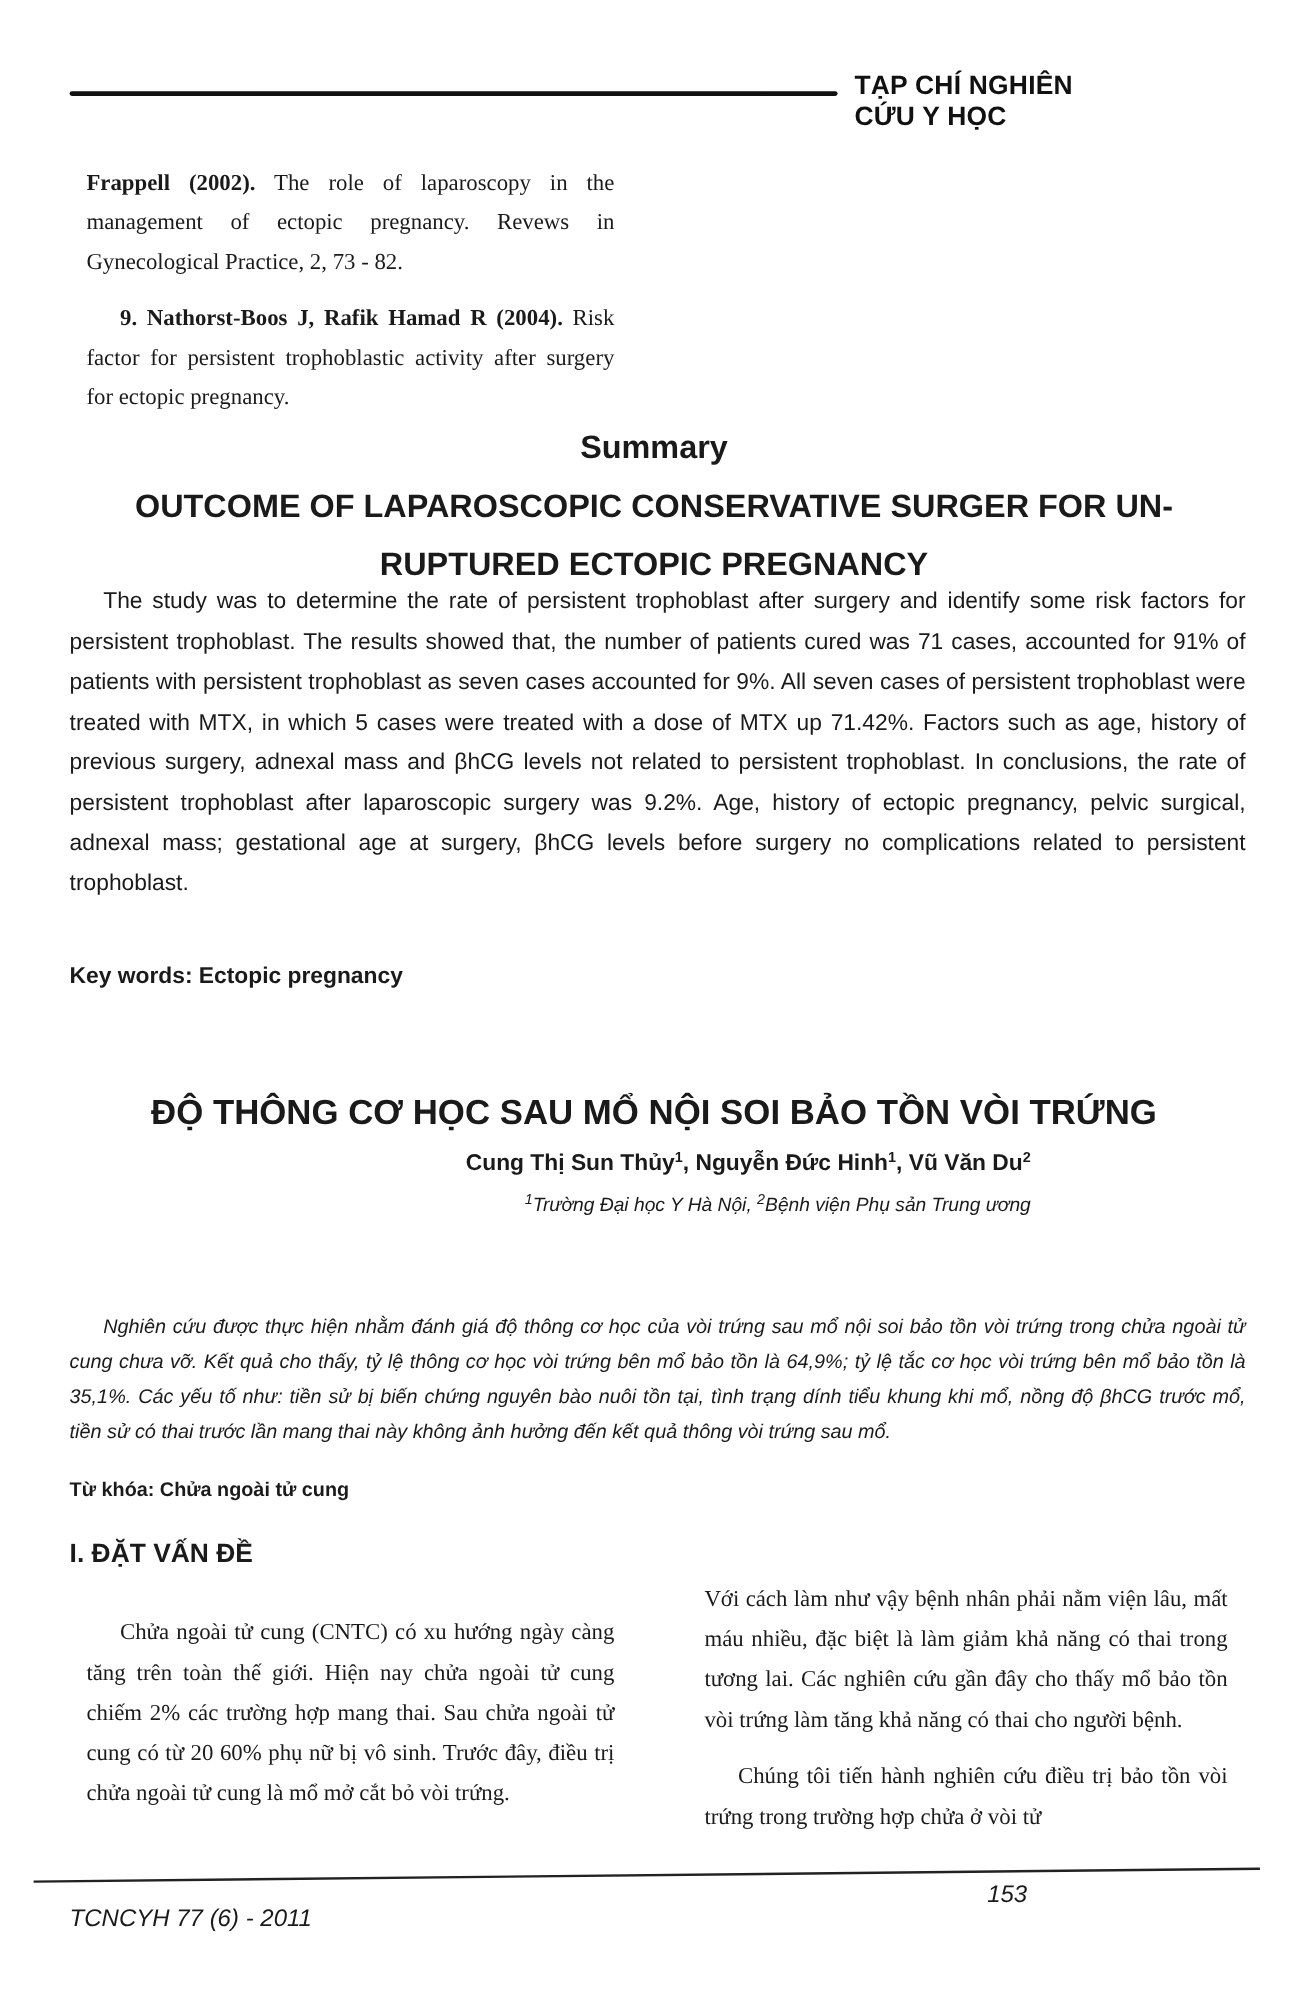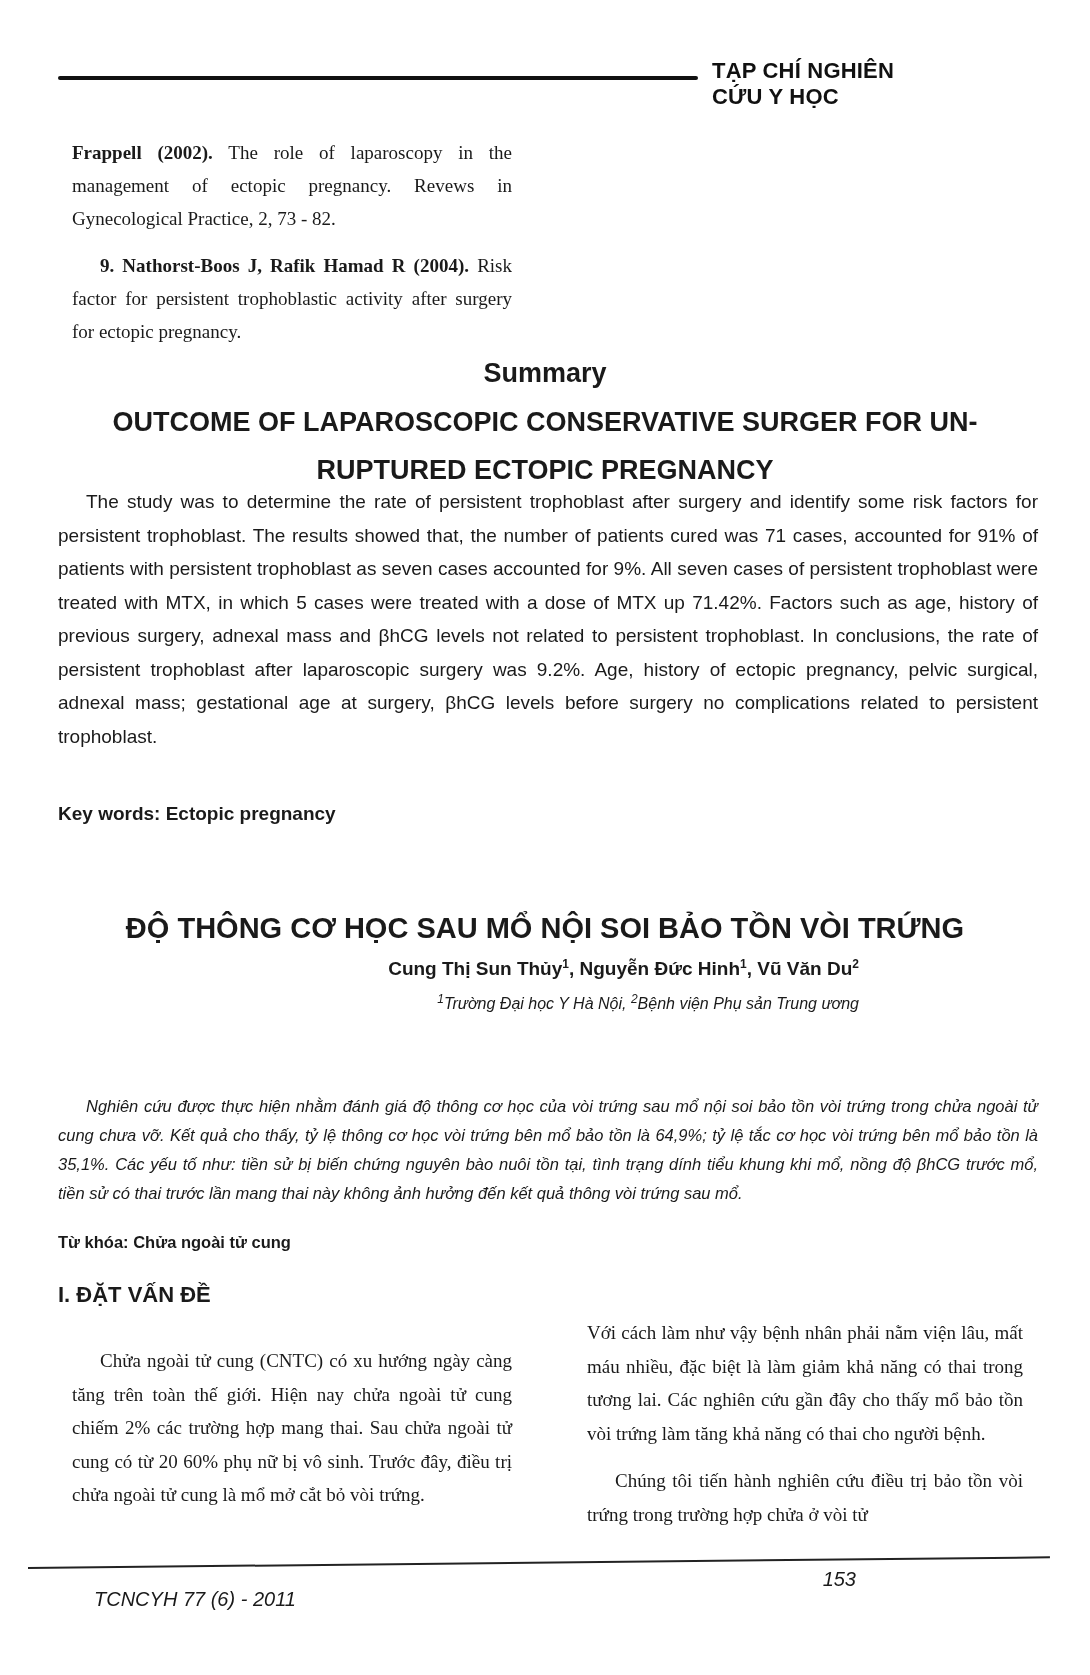--- a/index.html
+++ b/index.html
@@ -43,21 +43,21 @@
     font-size: 16.5px; line-height: 29px; font-style: italic; text-align: justify; margin-top: 34px;
   }
   .vn-abstract p { margin: 0; text-indent: 28px; }
   .keywords-vn { position: absolute; left: 58px; top: 1233px; font-size: 16.5px; font-weight: bold; }
 
   .section-heading { position: absolute; left: 58px; top: 1282px; font-size: 22px; font-weight: bold; }
   .intro-left { left: 58px; top: 1330px; width: 468px; font-size: 19px; line-height: 33.5px; }
   .intro-right { left: 573px; top: 1302px; width: 464px; font-size: 19px; line-height: 33.5px; }
 
   .bottom-rule { position: absolute; left: 28px; top: 1567px; width: 1022px; height: 2px; background: #222; transform: rotate(-0.6deg); transform-origin: left center; }
-  .footer-left { position: absolute; left: 58px; top: 1588px; font-size: 20px; font-style: italic; margin-left: 36px; }
+  .footer-left { position: absolute; left: 58px; top: 1588px; font-size: 20px; font-style: italic; }
   .footer-page { position: absolute; right: 58px; top: 1568px; font-size: 20px; font-style: italic; }
 </style>
 </head>
 <body>
 
 <div class="page">
   <div class="top-rule"></div>
   <div class="journal-header">TẠP CHÍ NGHIÊN CỨU Y HỌC</div>
 
   <div class="col ref-col-left">

